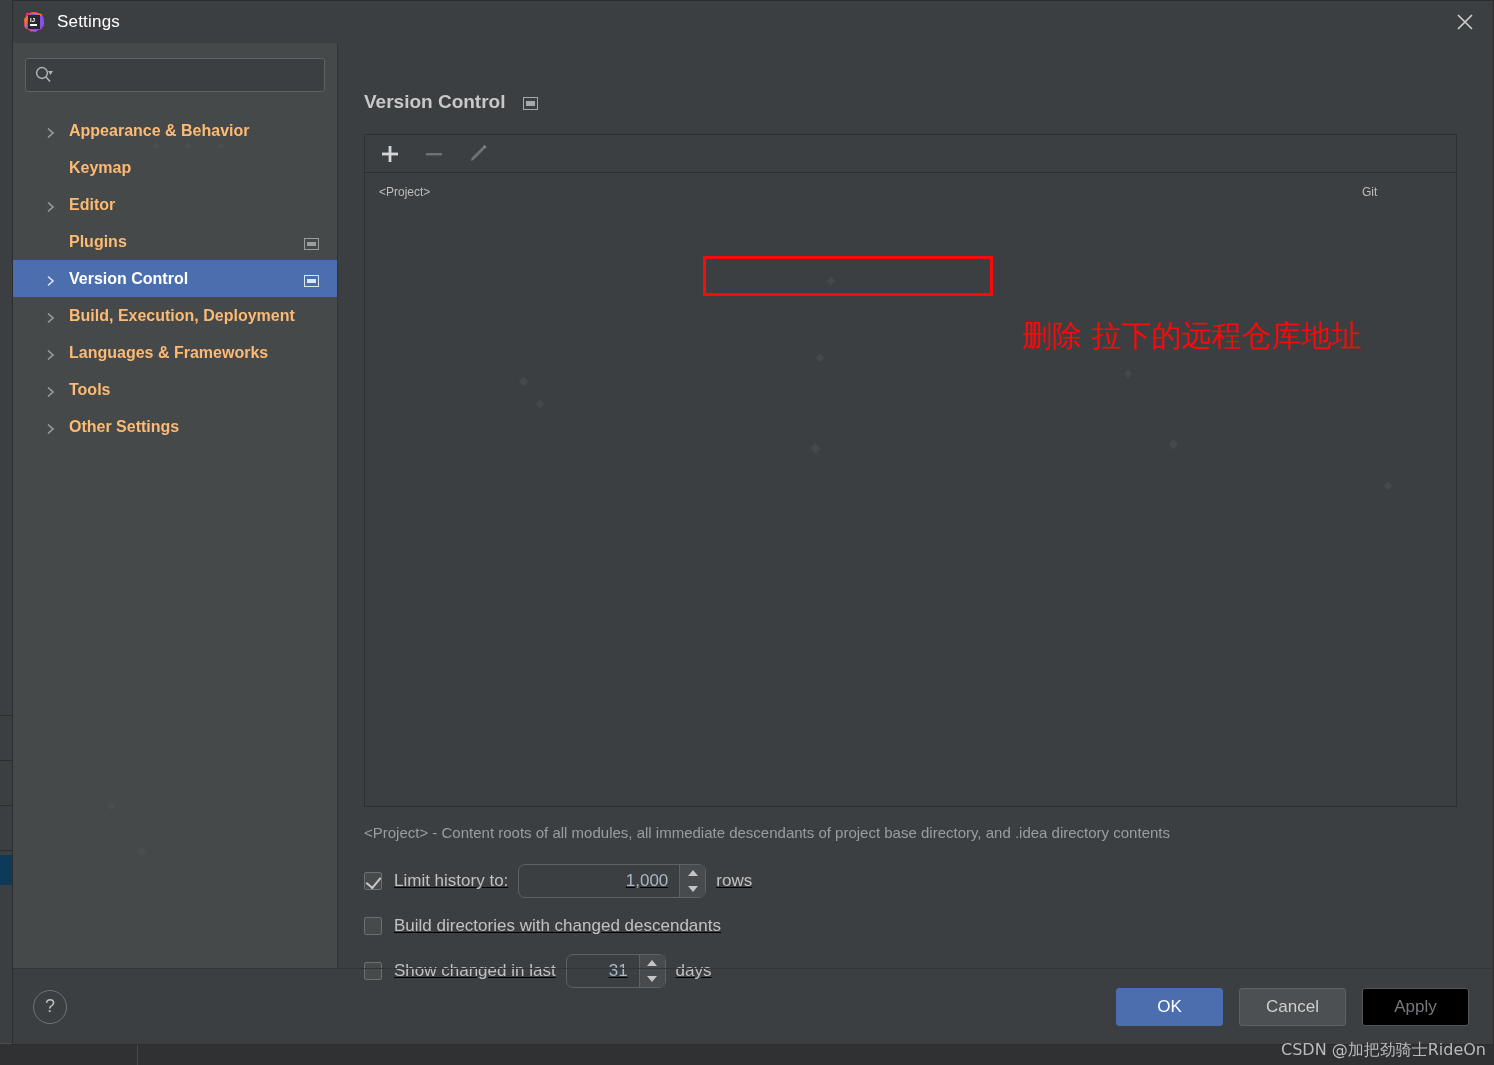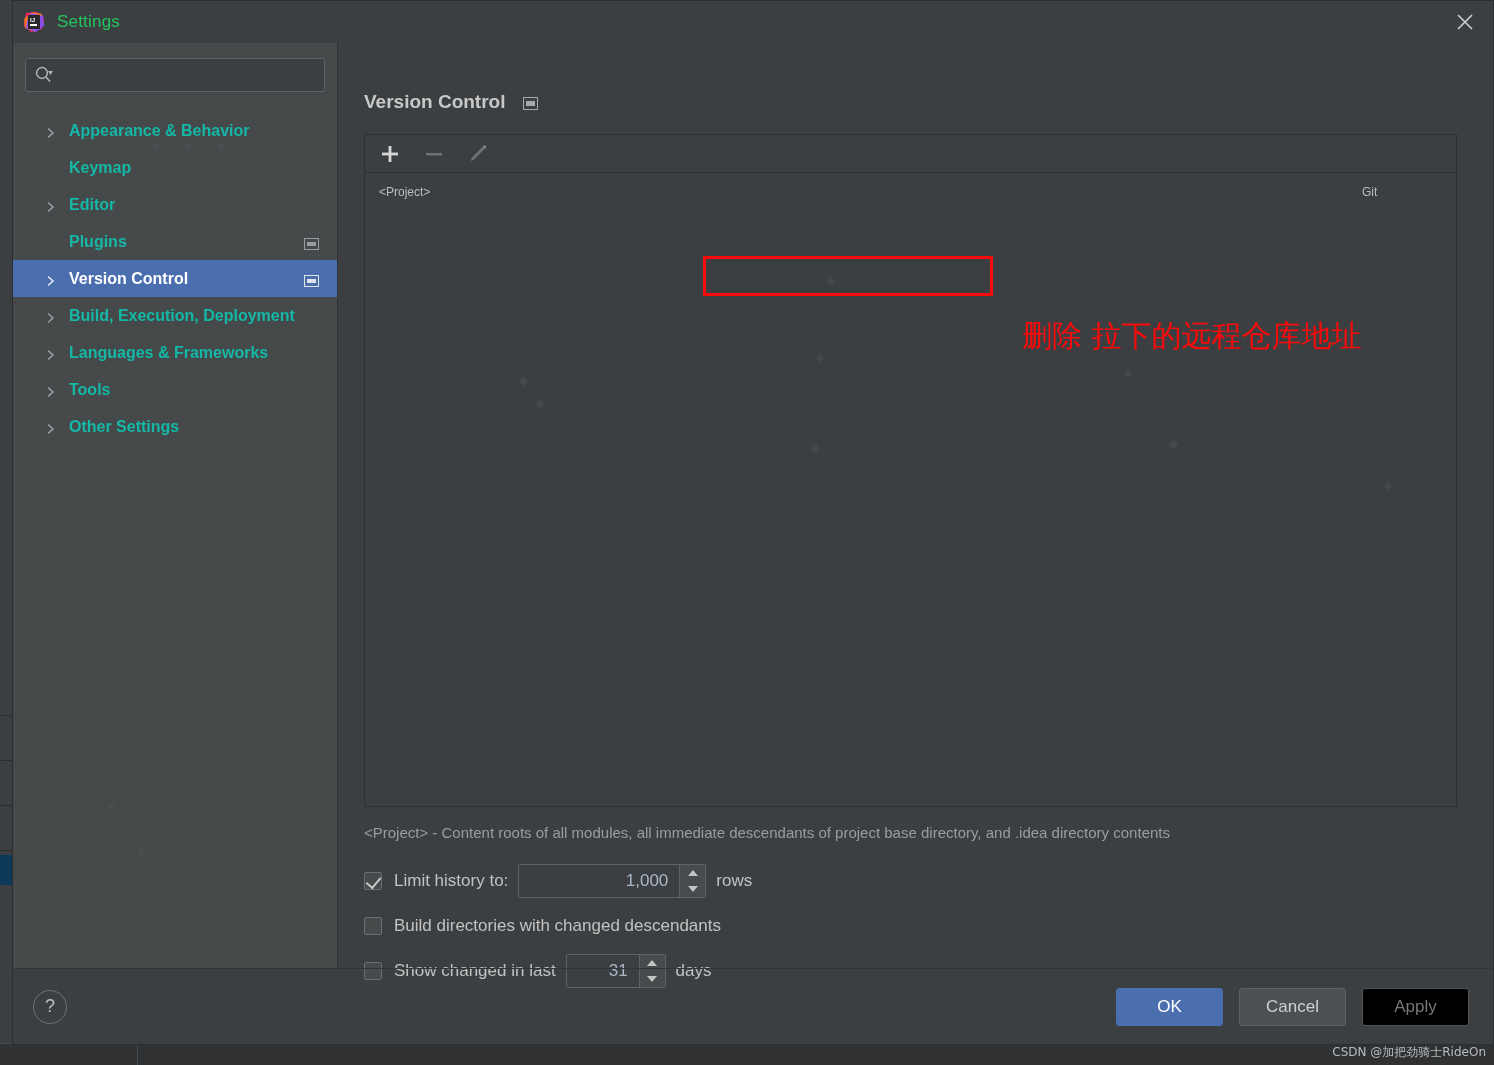--- a/index.html
+++ b/index.html
@@ -72,21 +72,21 @@
     position: relative;
   }
   #app-icon {
     width: 22px; height: 22px;
     margin-left: 10px;
     position: relative;
     flex: 0 0 22px;
   }
   #titlebar-title {
     margin-left: 12px;
-    color: #22c55e;
+    color: #ffffff;
     font-size: 17px;
     letter-spacing: 0.2px;
     text-align: right;
   }
   #close-btn {
     position: absolute;
     right: 0; top: 0;
     width: 56px; height: 42px;
     display: flex; align-items: center; justify-content: center;
     color: #cfcfcf;
@@ -131,21 +131,21 @@
     font-size: 14px;
     font-family: "Liberation Sans", sans-serif;
     padding-left: 5px;
   }
   #tree { margin-top: 20px; }
   .tree-item {
     height: 37px;
     display: flex;
     align-items: center;
     padding-left: 30px;
-    color: #14b8a6;
+    color: #fdba74;
     font-size: 16px;
     font-weight: bold;
     position: relative;
   }
   .tree-item.selected { background: #4b6eaf; color: #ffffff; }
   .tree-arrow {
     position: absolute;
     left: 32px;
     width: 12px; height: 12px;
     display: block;
@@ -244,21 +244,21 @@
 
   
   #project-note {
     margin-top: 17px;
     color: #9a9da0;
     font-size: 15px;
     flex: 0 0 auto;
   }
 
   
-  #options { margin-top: 17px; flex: 0 0 auto; }
+  #options { margin-top: 17px; flex: 0 0 auto; text-decoration: underline; }
   .opt-row {
     display: flex;
     align-items: center;
     height: 45px;
     color: #c2c2c2;
     font-size: 17px;
   }
   .cbox {
     width: 18px; height: 18px;
     border: 1px solid #6b6f71;
@@ -274,21 +274,21 @@
     left: 4px; top: 1px;
     width: 7px; height: 12px;
     border-right: 2px solid #c9c9c9;
     border-bottom: 2px solid #c9c9c9;
     transform: rotate(40deg);
   }
   .spinner {
     display: flex;
     border: 1px solid #5e6264;
     background: #3c3f41;
-    border-radius: 2px;
+    border-radius: 7px;
     height: 34px;
     margin: 10px 10px;
   }
   .spinner .sp-val {
     display: flex; align-items: center; justify-content: flex-end;
     padding-right: 11px;
     color: #a9b7c6;
     font-size: 17px;
     font-family: "Liberation Sans", sans-serif;
     border: none; outline: none;
@@ -352,21 +352,21 @@
     color: #75797b;
     background: #000000;
     border-color: #525658;
   }
 
   
   #watermark {
     position: absolute;
     right: 8px; bottom: 4px;
     color: #b9bcbe;
-    font-size: 12px;
+    font-size: 16px;
     font-family: "DejaVu Sans", sans-serif;
     white-space: nowrap;
     z-index: 50;
   }
 
   
   .speck {
     position: absolute;
     background: #4e5254;
     opacity: 0.55;

